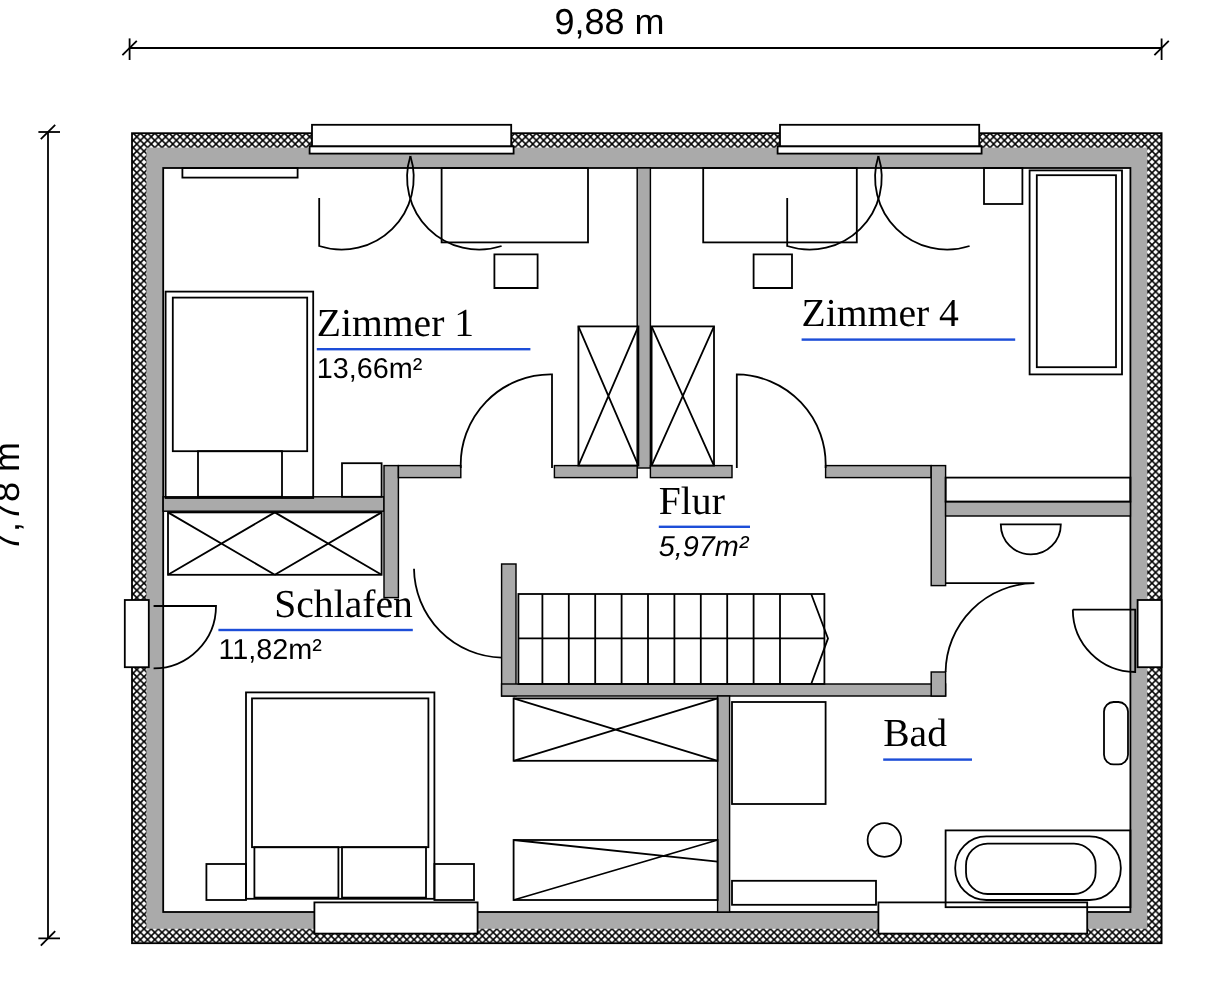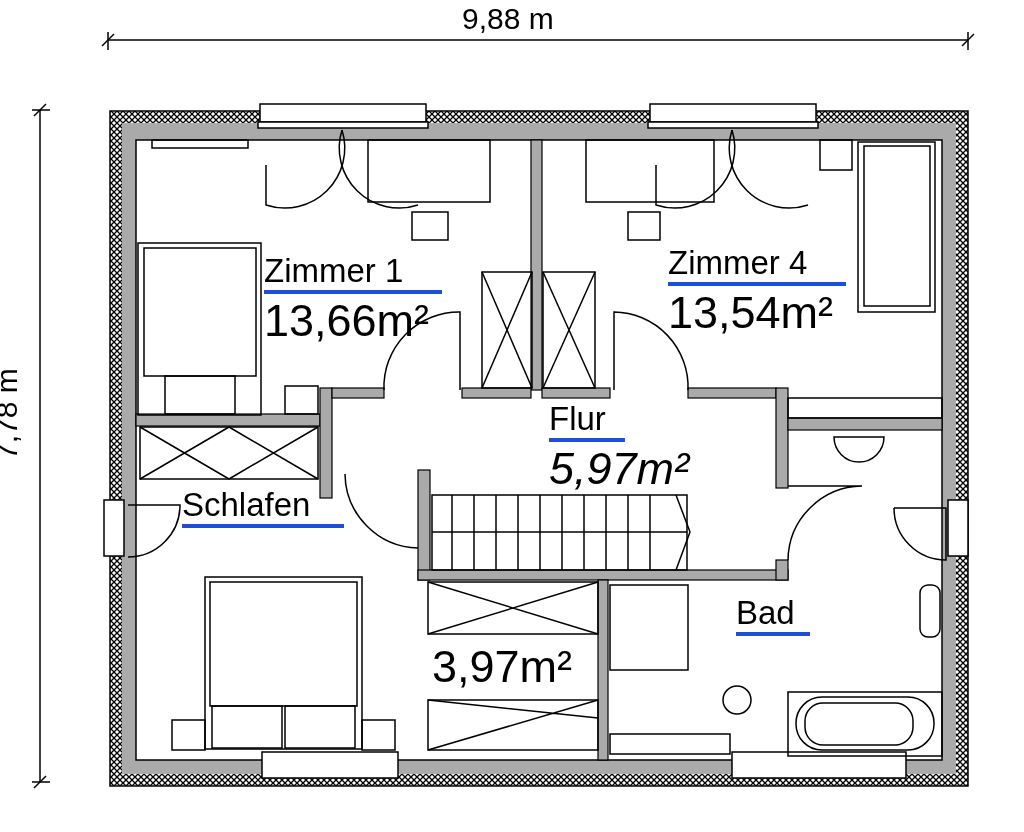--- a/index.html
+++ b/index.html
@@ -1,21 +1,21 @@
 <!DOCTYPE html>
 <html><head>
 <meta charset="utf-8">
 <style>
   html,body{margin:0;padding:0;background:#fff;}
   body{width:1024px;height:832px;position:relative;overflow:hidden;font-family:"Liberation Sans",sans-serif;}
   svg{position:absolute;left:0;top:0;}
   .lbl{position:absolute;font-family:"Liberation Sans",sans-serif;color:#000;line-height:1;white-space:nowrap;}
   .dim{font-size:30px;}
-  .room-name{font-size:33px;border-bottom:4px solid #1d4ed8;padding-bottom:3px;}
-  .room-area{font-size:45px;margin-top:4px;}
+  .room-name{font-size:33px;border-bottom:2px solid #1d4ed8;padding-bottom:3px;font-family:Liberation Serif, serif;}
+  .room-area{font-size:24px;margin-top:4px;}
   .room{position:absolute;}
 </style>
 </head>
 <body>
 
 <svg width="1024" height="832" viewBox="0 0 1024 832">
   <defs>
     <pattern id="hatch" width="6" height="6" patternUnits="userSpaceOnUse">
       <rect width="6" height="6" fill="#fff"></rect>
       <path d="M0,0 L6,6 M6,0 L0,6" stroke="#000" stroke-width="1.3"></path>
@@ -145,31 +145,30 @@
 <div class="lbl dim" style="left:462px;top:4px;">9,88 m</div>
 <div class="lbl dim" style="left:-8px;top:460px;transform:rotate(-90deg);transform-origin:left top;">7,78 m</div>
 
 <div class="room" style="left:264px;top:254px;">
   <div class="lbl room-name" style="position:static;display:inline-block;width:178px;">Zimmer 1</div>
   <div class="lbl room-area" style="position:static;">13,66m²</div>
 </div>
 
 <div class="room" style="left:668px;top:246px;">
   <div class="lbl room-name" style="position:static;display:inline-block;width:178px;">Zimmer 4</div>
-  <div class="lbl room-area" style="position:static;">13,54m²</div>
 </div>
 
 <div class="room" style="left:504px;top:402px;margin-left:45px;">
   <div class="lbl room-name" style="position:static;display:inline-block;width:76px;">Flur</div>
   <div class="lbl room-area" style="position:static;font-style:italic;">5,97m²</div>
 </div>
 
 <div class="room" style="left:182px;top:488px;">
-  <div class="lbl room-name" style="position:static;display:inline-block;width:162px;">Schlafen</div>
+  <div class="lbl room-name" style="position:static;display:inline-block;width:162px;text-align:right;">Schlafen</div>
+  <div class="lbl room-area" style="position:static;">11,82m²</div>
 </div>
 
 <div class="room" style="left:432px;top:640px;">
-  <div class="lbl room-area" style="position:static;">3,97m²</div>
 </div>
 
 <div class="room" style="left:736px;top:596px;">
   <div class="lbl room-name" style="position:static;display:inline-block;width:74px;">Bad</div>
 </div>
 
 </body></html>

